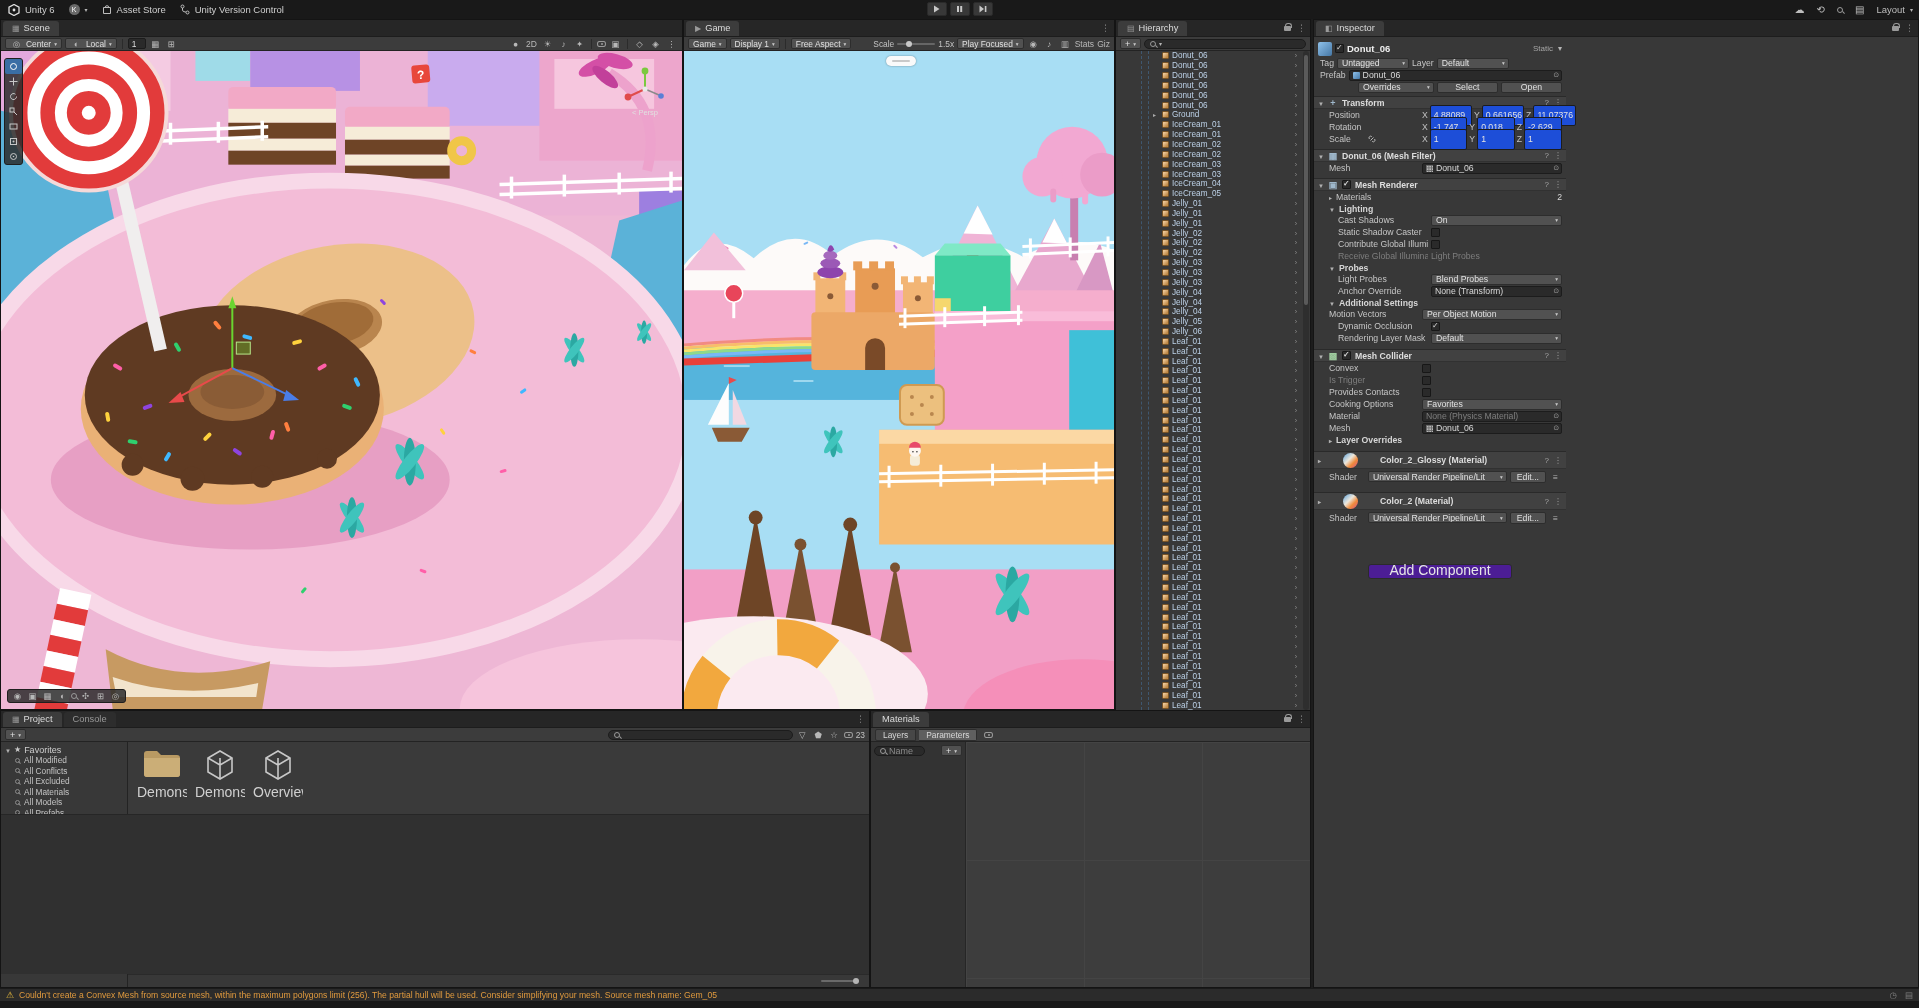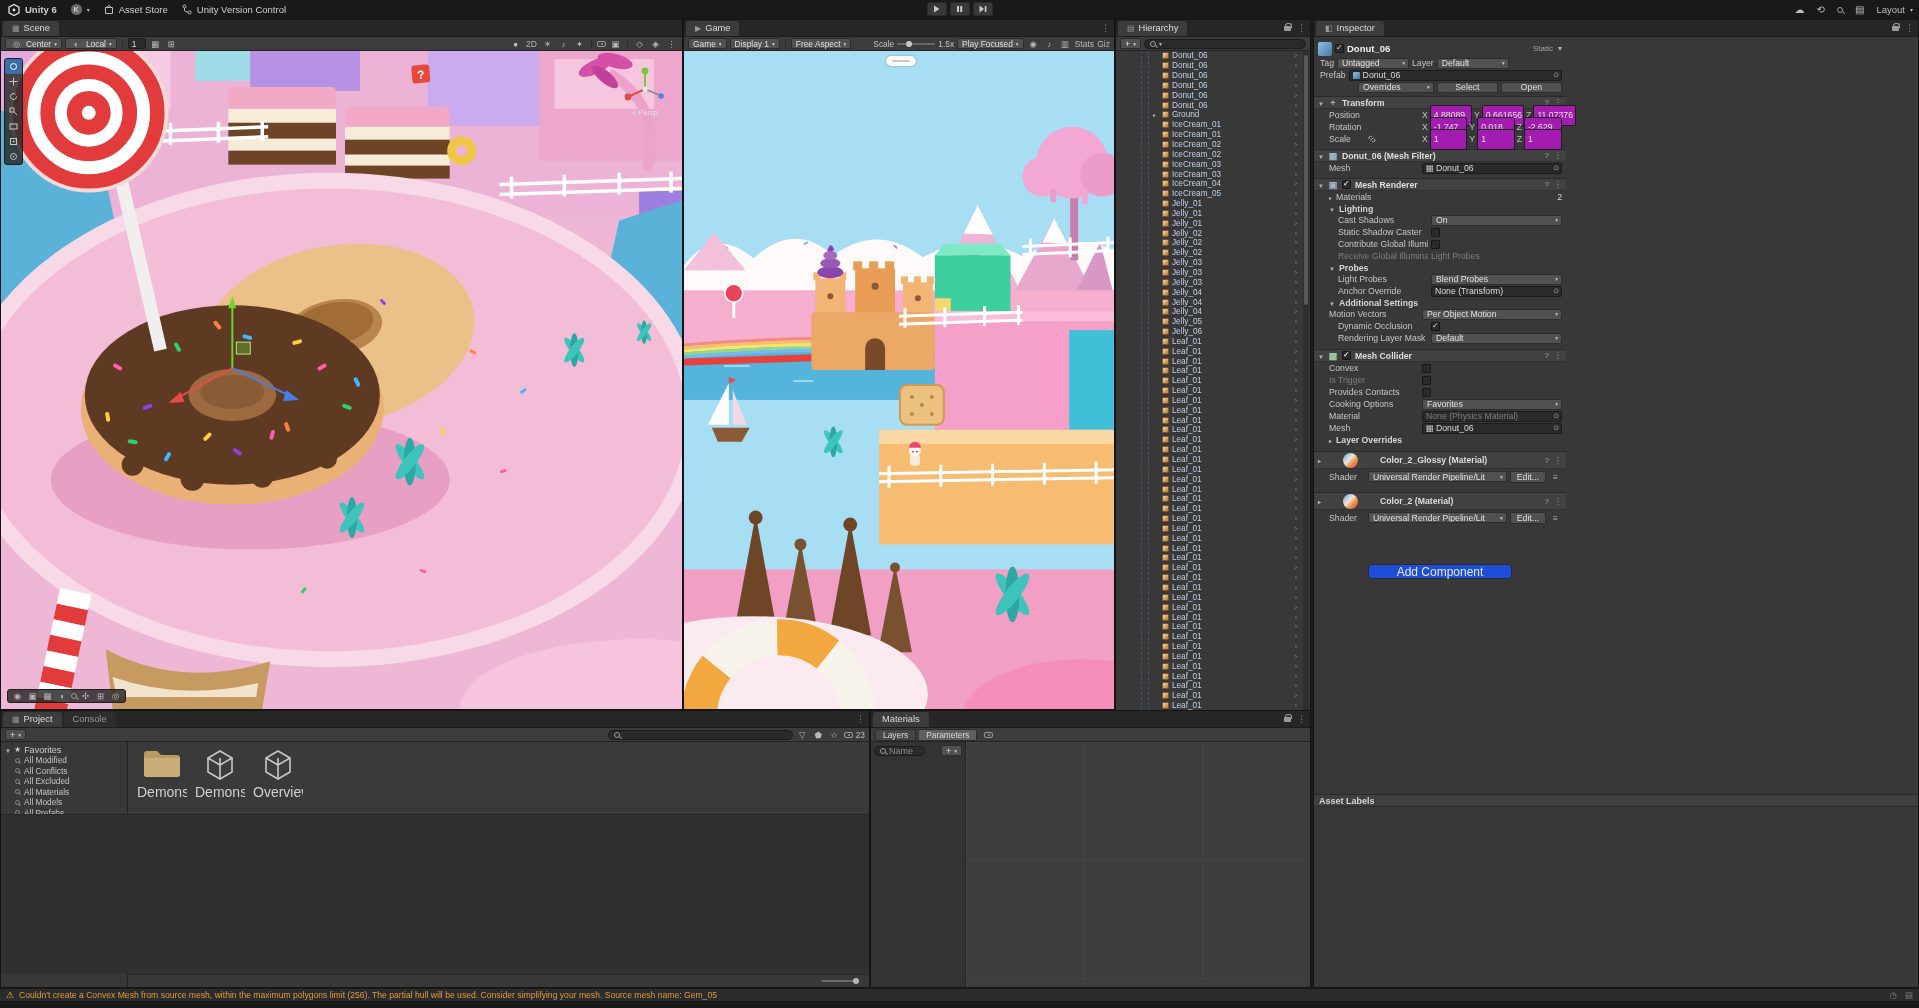--- a/index.html
+++ b/index.html
@@ -65,31 +65,31 @@
 .fold::before{content:"▼";font-size:6px;color:#b0b0b0}
 .fold.closed::before{content:"▸"}
 .subhead{display:flex;align-items:flex-end;gap:4px;height:11px;padding-left:15px;font-weight:bold;color:#d6d6d6}
 .cb{width:9px;height:9px;background:#2a2a2a;border:1px solid #171717;border-radius:1px;position:relative;flex:none}
 .cb.on::after{content:"✓";position:absolute;left:0px;top:-2px;font-size:8px;color:#dcdcdc}
 .hq{margin-left:auto;display:flex;gap:5px;color:#a5a5a5;font-weight:normal}
 .hq span{font-size:8px}
 .vec{flex:1;display:flex;gap:2px}
 .vgrp{flex:1;display:flex;align-items:center;gap:2px;min-width:0}
 .ax{color:#c2c2c2;flex:none}
-.vfld{flex:1;background:#a21caf;border:1px solid #1c1c1c;border-radius:2px;height:21px;display:flex;align-items:center;padding:0 3px;color:#e2e2e2;overflow:hidden;white-space:nowrap}
+.vfld{flex:1;background:#1d4ed8;border:1px solid #1c1c1c;border-radius:2px;height:21px;display:flex;align-items:center;padding:0 3px;color:#e2e2e2;overflow:hidden;white-space:nowrap}
 .ddl{flex:1;background:#515151;border:1px solid #2d2d2d;border-radius:2px;height:11px;display:flex;align-items:center;padding:0 4px;color:#e2e2e2;position:relative;white-space:nowrap;overflow:hidden}
 .ddl::after{content:"▾";position:absolute;right:3px;font-size:5.5px;color:#c9c9c9}
 .objfld{flex:1;background:#2a2a2a;border:1px solid #1c1c1c;border-radius:2px;height:11px;display:flex;align-items:center;gap:3px;padding:0 3px;color:#dadada;position:relative;white-space:nowrap;overflow:hidden}
 .objfld::after{content:"⊙";position:absolute;right:2px;font-size:7px;color:#9a9a9a}
 .cubesm{width:7px;height:7px;flex:none;border-radius:1px;background:linear-gradient(135deg,#8fc1ea,#4577a5)}
 .meshic{width:7px;height:7px;flex:none;background-color:#b8b8b8;background-image:linear-gradient(#666 0.5px,transparent 0.5px),linear-gradient(90deg,#666 0.5px,transparent 0.5px);background-size:2.5px 2.5px}
 .compic{width:10px;text-align:center;color:#9fb8cc;font-size:9px;flex:none}
 .mat-head{height:18px;background:#414141;border-top:1px solid #2a2a2a;border-bottom:1px solid #313131;display:flex;align-items:center;gap:22px;padding:0 4px;font-weight:bold;color:#dedede}
 .matball{width:15px;height:15px;border-radius:50%;background:linear-gradient(135deg,#5aa2de 0%,#ece7dc 42%,#ef8a3a 68%,#d84f8e 100%);flex:none}
-.addcomp{position:absolute;left:54px;top:544px;width:144px;height:15px;background:#1d4ed8;border:1px solid #2b2b2b;border-radius:3px;display:flex;align-items:center;justify-content:center;color:#e6e6e6;font-size:12px}
+.addcomp{position:absolute;left:54px;top:544px;width:144px;height:15px;background:#4c1d95;border:1px solid #2b2b2b;border-radius:3px;display:flex;align-items:flex-end;justify-content:center;color:#e6e6e6;font-size:14px}
 .assetlabels{position:absolute;left:0;top:774px;width:604px;height:13px;background:#3f3f3f;border-top:1px solid #2a2a2a;border-bottom:1px solid #2a2a2a;display:flex;align-items:center;padding:0 5px;font-weight:bold;color:#d6d6d6}
 .lockic{width:7px;height:8px;position:relative;display:inline-block}
 .lockic::before{content:"";position:absolute;left:1px;top:0;width:5px;height:4px;border:1px solid #9a9a9a;border-bottom:none;border-radius:3px 3px 0 0}
 .lockic::after{content:"";position:absolute;left:0;top:3px;width:7px;height:5px;background:#9a9a9a;border-radius:1px}
 
 .proj-body{position:absolute;left:0;top:31px;right:0;bottom:0;display:flex}
 .fav-col{width:127px;border-right:1px solid #232323;padding-top:2px;background:#383838}
 .fav-head{display:flex;align-items:center;gap:3px;height:11px;padding-left:4px;color:#cfcfcf}
 .star{color:#c8c8c8;font-size:8px}
 .fav-row{display:flex;align-items:center;gap:4px;height:10.5px;padding-left:14px;color:#c4c4c4;font-size:8.3px}
@@ -127,21 +127,21 @@
 </style>
 </head>
 <body>
 
 <div class="menubar">
   <div class="mb-group">
     <svg width="12" height="12" viewBox="0 0 12 12">
         <polygon points="6,0.5 11,3.2 11,8.8 6,11.5 1,8.8 1,3.2" fill="none" stroke="#e0e0e0" stroke-width="1.3"></polygon>
         <circle cx="6" cy="6" r="1.4" fill="#e0e0e0"></circle>
       </svg>
-    <span style="font-weight:bold">Unity 6</span>
+    <span style="font-weight:normal">Unity 6</span>
   </div>
   <div class="mb-group">
     <span class="mb-avatar">K</span>
     <span class="caret">▾</span>
   </div>
   <div class="mb-group">
     <svg width="10" height="11" viewBox="0 0 10 11">
         <path d="M1.5 3.5 h7 v6 h-7 z M3.2 3.5 a1.8 1.8 0 0 1 3.6 0" fill="none" stroke="#bdbdbd" stroke-width="1"></path>
       </svg>
     <span>Asset Store</span>
@@ -1479,23 +1479,20 @@
       <span class="btn">
           <span>Edit...</span>
         </span>
       <span class="ib">≡</span>
     </div>
   </div>
 
   <div class="addcomp">
       <span>Add Component</span>
     </div>
-  <div class="assetlabels">
-      <span>Asset Labels</span>
-    </div>
 </div>
 
 <div class="panel" style="left:0;top:710px;width:870px;height:278px">
   <div class="tabstrip">
     <div class="tab active">
       <span class="tab-ic">▦</span>
       <span>Project</span>
     </div>
     <div class="tab">
       <span>Console</span>

